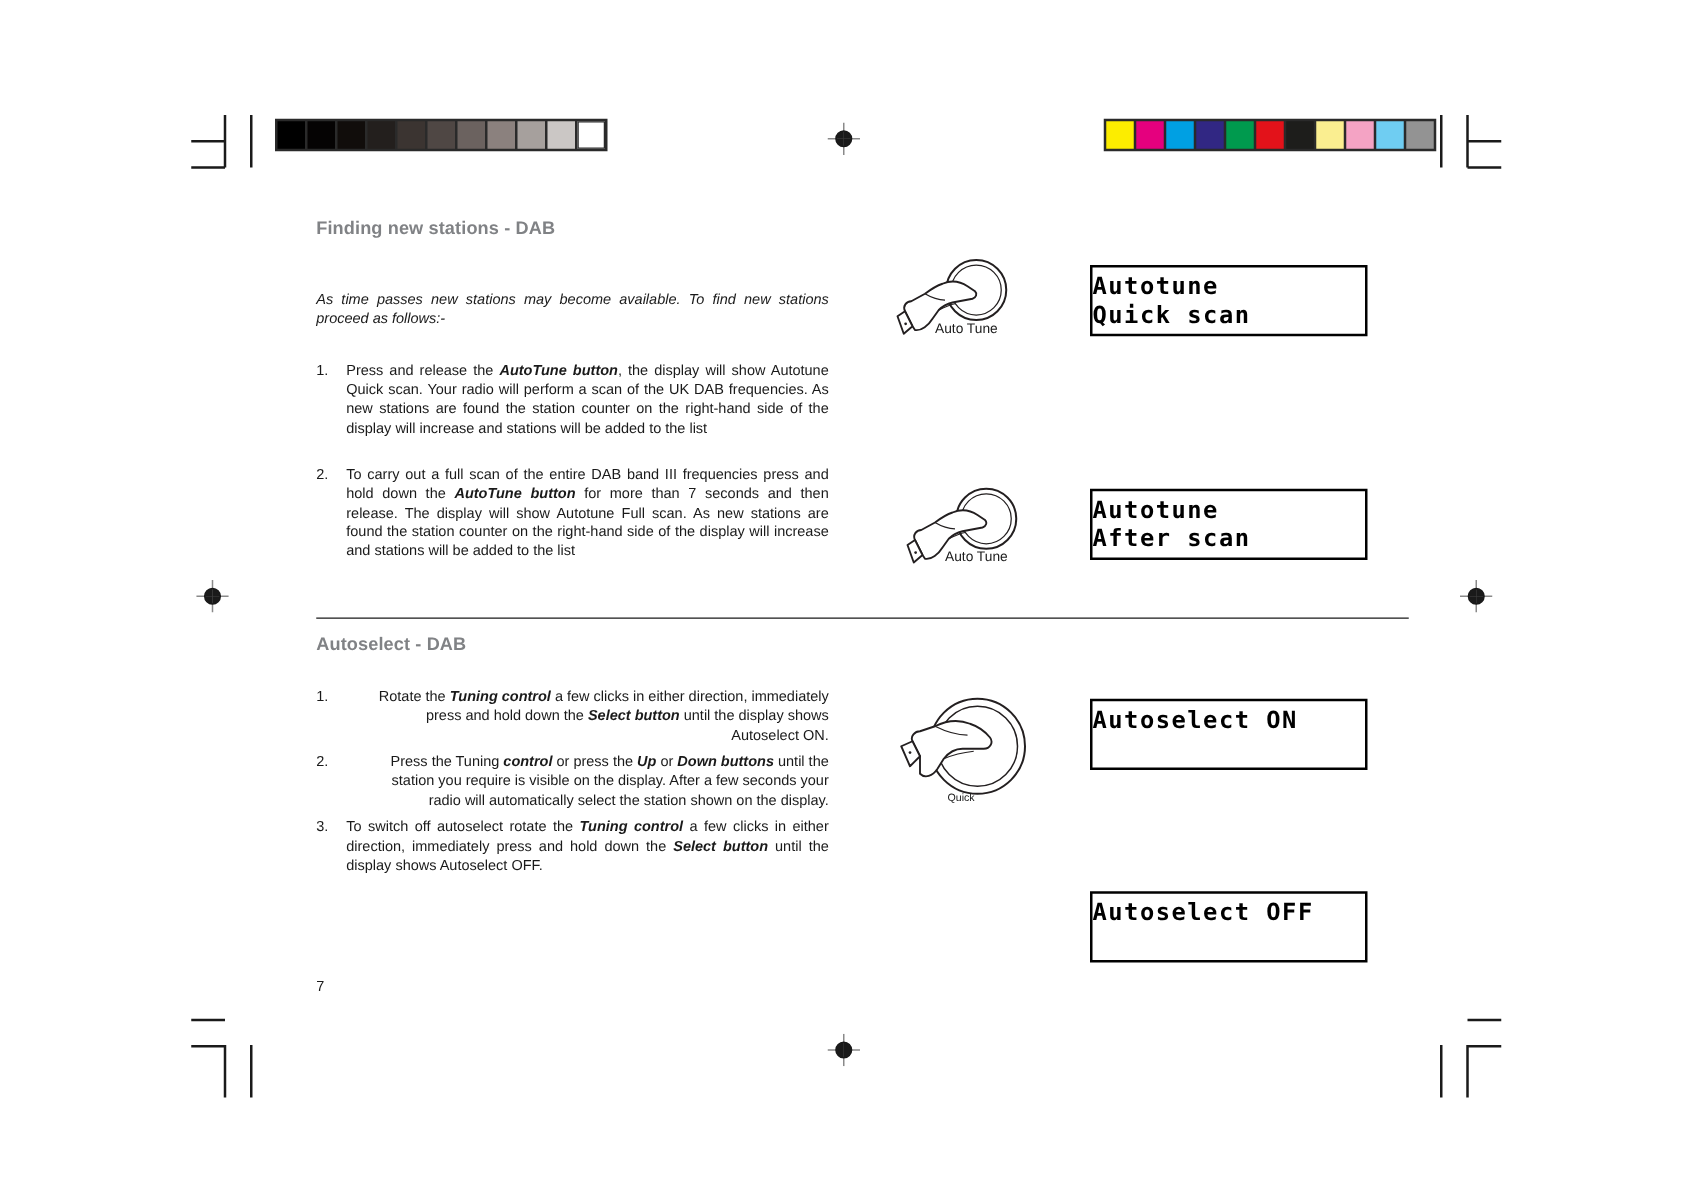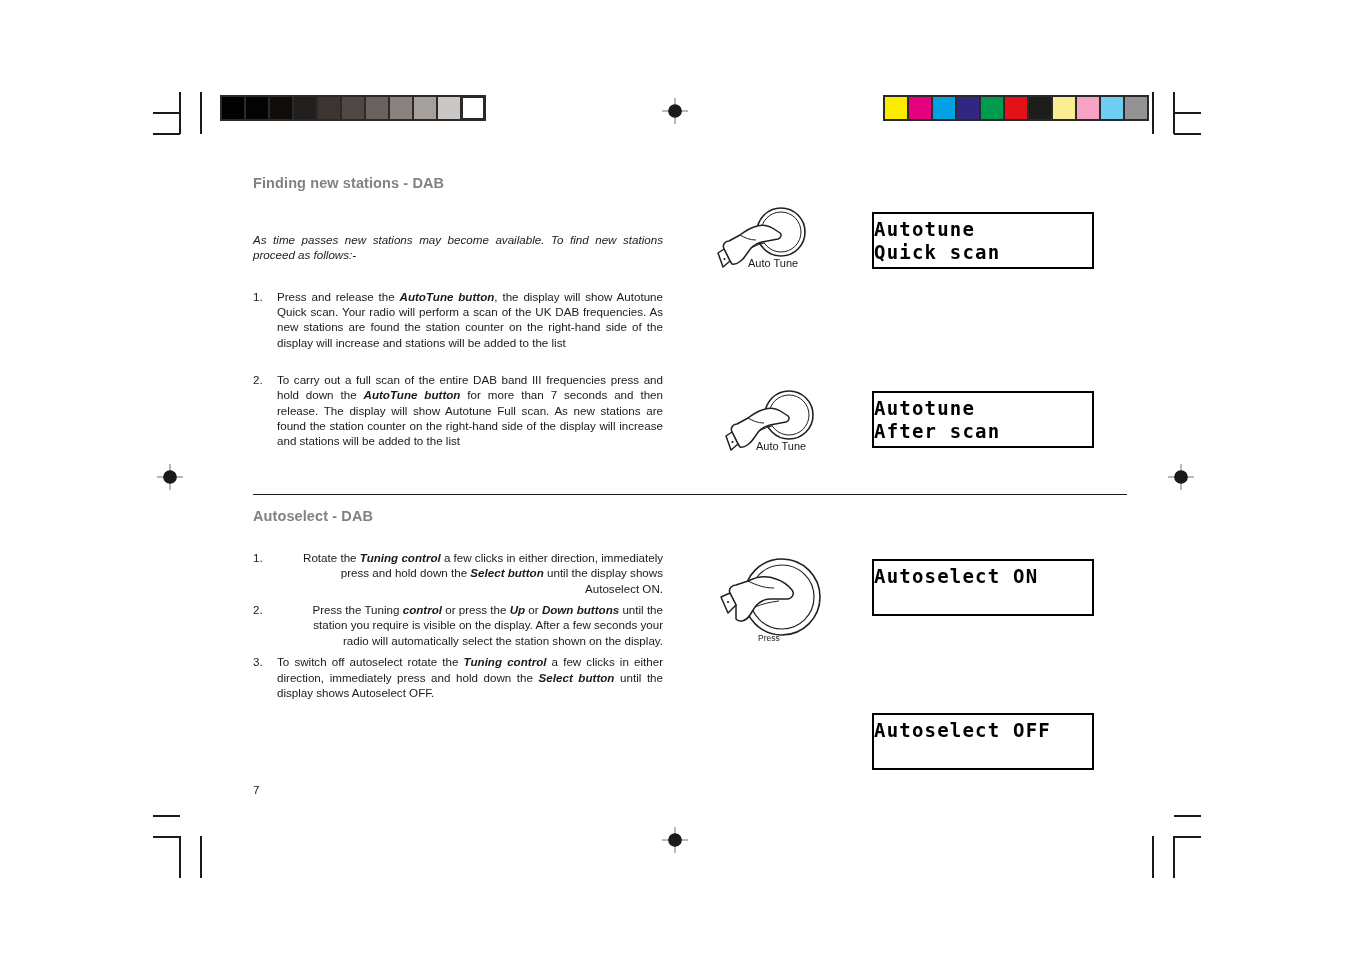--- a/index.html
+++ b/index.html
@@ -343,21 +343,21 @@
       <path d="M18,50 L12,38 C10,34 14,30 18,30 L30,26 C38,22 48,20 58,24
                C64,26 70,30 74,35
                C77,39 74,44 69,44 L52,44
                C46,44 41,47 37,52
                L32,60 C28,66 22,68 18,64 Z" fill="#ffffff" stroke="#231f20" stroke-width="1.5" stroke-linejoin="round"></path>
       <path d="M18,50 L12,38 L3,42 L10,58 Z" fill="#ffffff" stroke="#231f20" stroke-width="1.5" stroke-linejoin="round"></path>
       <circle cx="10" cy="47" r="1.1" fill="#231f20"></circle>
       <path d="M30,26 C38,30 46,33 56,33" fill="none" stroke="#231f20" stroke-width="1"></path>
       <path d="M37,52 C44,49 52,47 61,46" fill="none" stroke="#231f20" stroke-width="1"></path>
     </svg>
-    <div class="illus-label small" style="left:40px; top:78px;">Press</div>
+    <div class="illus-label small" style="left:40px; top:78px;">Quick</div>
   </div>
 
 
   <div class="lcd" style="left:872px; top:212px;">
     <div class="lcd-line">Autotune</div>
     <div class="lcd-line">Quick scan</div>
   </div>
 
   <div class="lcd" style="left:872px; top:391px;">
     <div class="lcd-line">Autotune</div>

